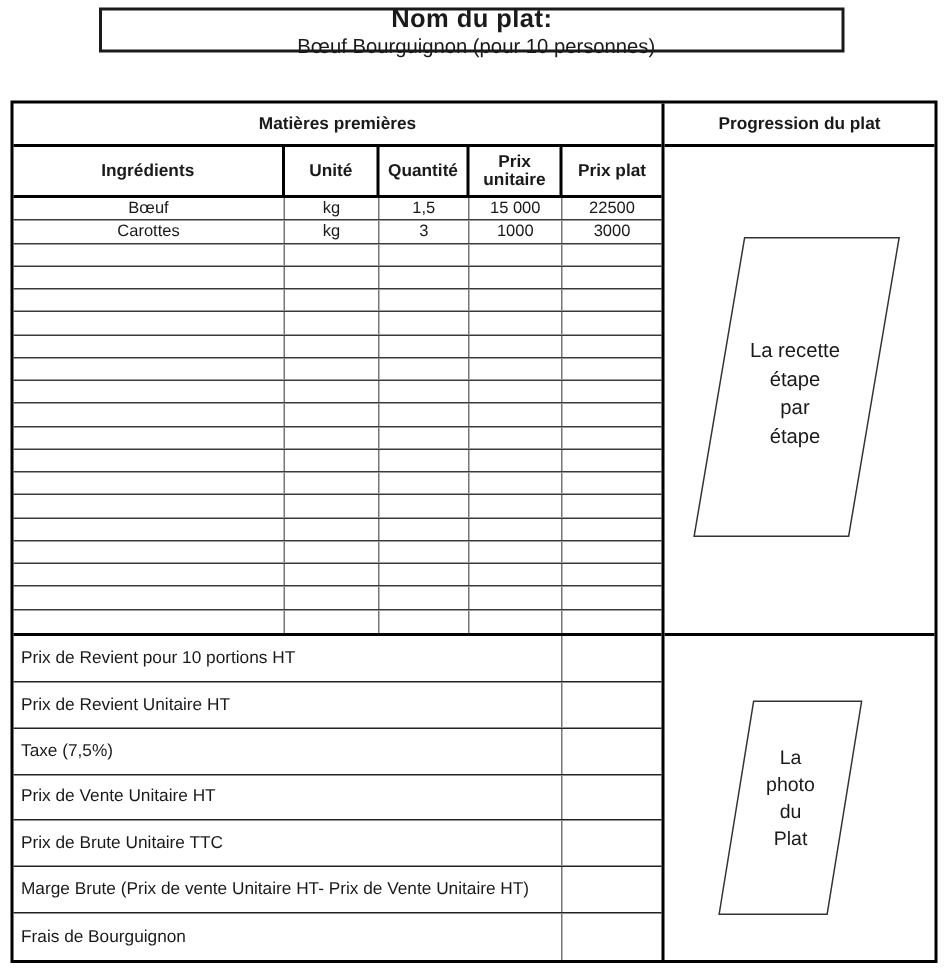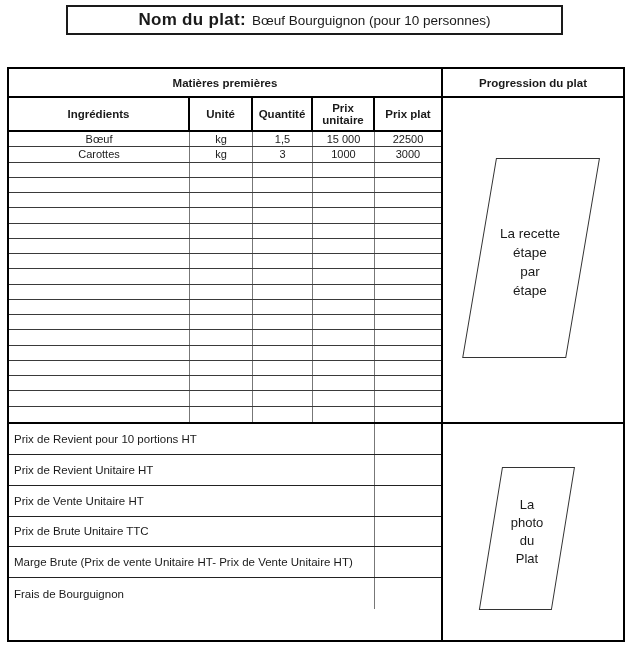--- a/index.html
+++ b/index.html
@@ -4,21 +4,21 @@
 <style>
   html,body{margin:0;padding:0;background:#fff;}
   .canvas{
     position:relative;width:631px;height:649px;background:#ffffff;
     font-family:"Liberation Sans",sans-serif;color:#1a1a1a;overflow:hidden;
   }
   
   .title-box{
     position:absolute;left:66px;top:5px;width:497px;height:30px;
     box-sizing:border-box;border:2px solid #1a1a1a;background:#fff;
-    display:flex;align-items:center;justify-content:center;white-space:nowrap;
+    display:flex;align-items:center;justify-content:center;white-space:nowrap;flex-direction:column;
   }
   .title-label{font-size:17px;font-weight:bold;letter-spacing:.3px;}
   .title-value{font-size:13.5px;margin-left:6px;}
   
   .main-table{
     position:absolute;left:7px;top:67px;width:618px;height:575px;
     box-sizing:border-box;border:2px solid #000;display:flex;background:#fff;
   }
   .left-section{width:432px;box-sizing:border-box;display:flex;flex-direction:column;}
   .right-section{width:182px;box-sizing:border-box;border-left:2px solid #000;display:flex;flex-direction:column;}
@@ -237,20 +237,24 @@
             <div class="cell c4"></div>
           </div>
         </div>
       <div class="summary-grid" id="summary-grid">
           <div class="srow">
             <div class="slabel">Prix de Revient pour 10 portions HT</div>
             <div class="svalue"></div>
           </div>
           <div class="srow">
             <div class="slabel">Prix de Revient Unitaire HT</div>
+            <div class="svalue"></div>
+          </div>
+          <div class="srow">
+            <div class="slabel">Taxe (7,5%)</div>
             <div class="svalue"></div>
           </div>
           <div class="srow">
             <div class="slabel">Prix de Vente Unitaire HT</div>
             <div class="svalue"></div>
           </div>
           <div class="srow">
             <div class="slabel">Prix de Brute Unitaire TTC</div>
             <div class="svalue"></div>
           </div>

